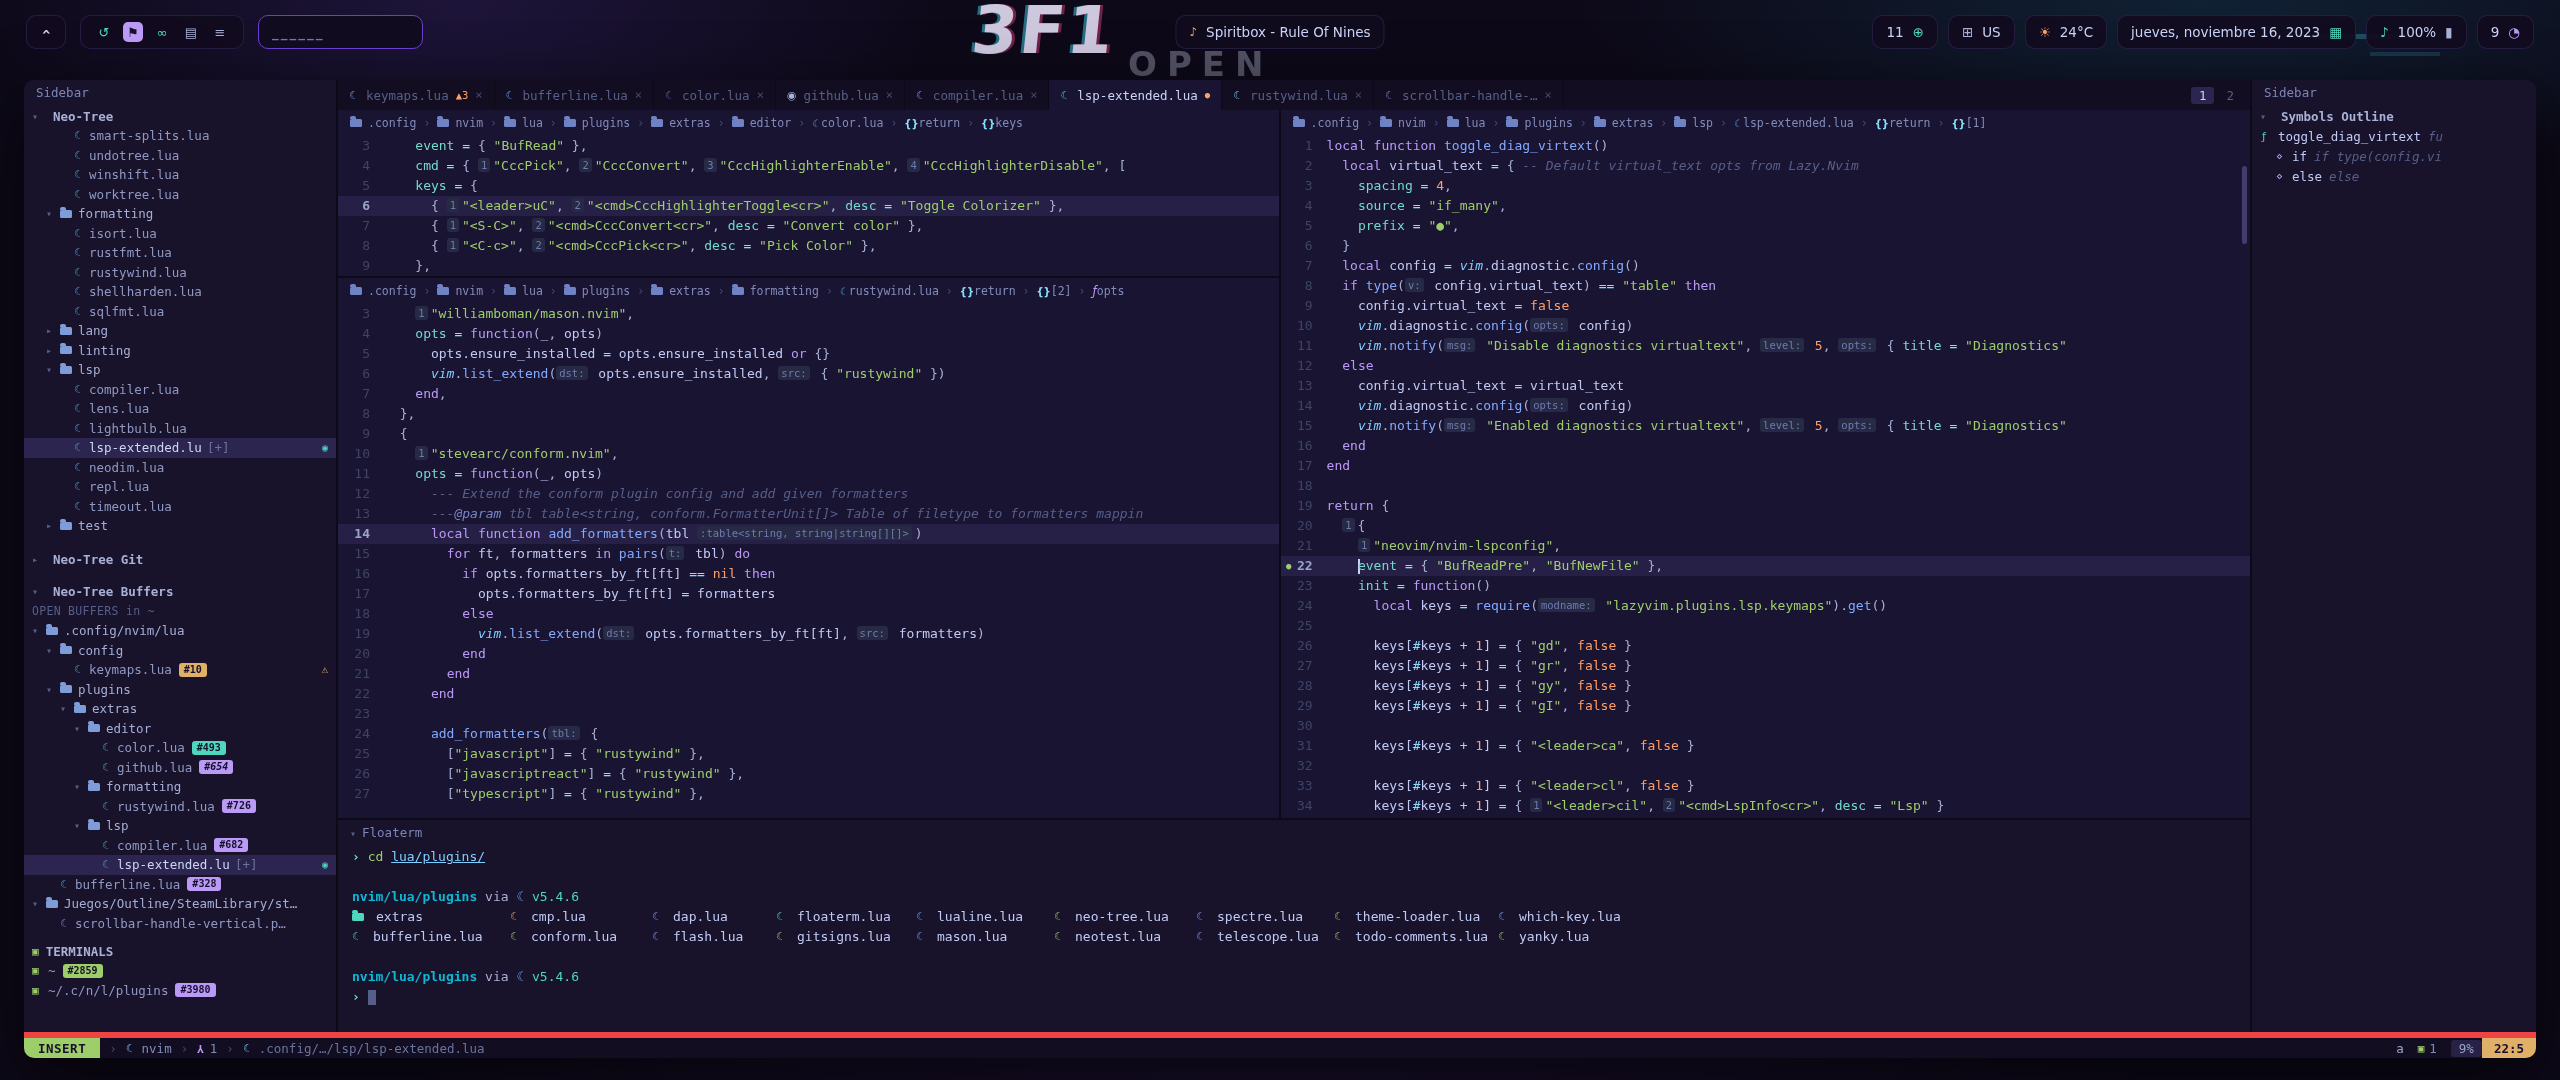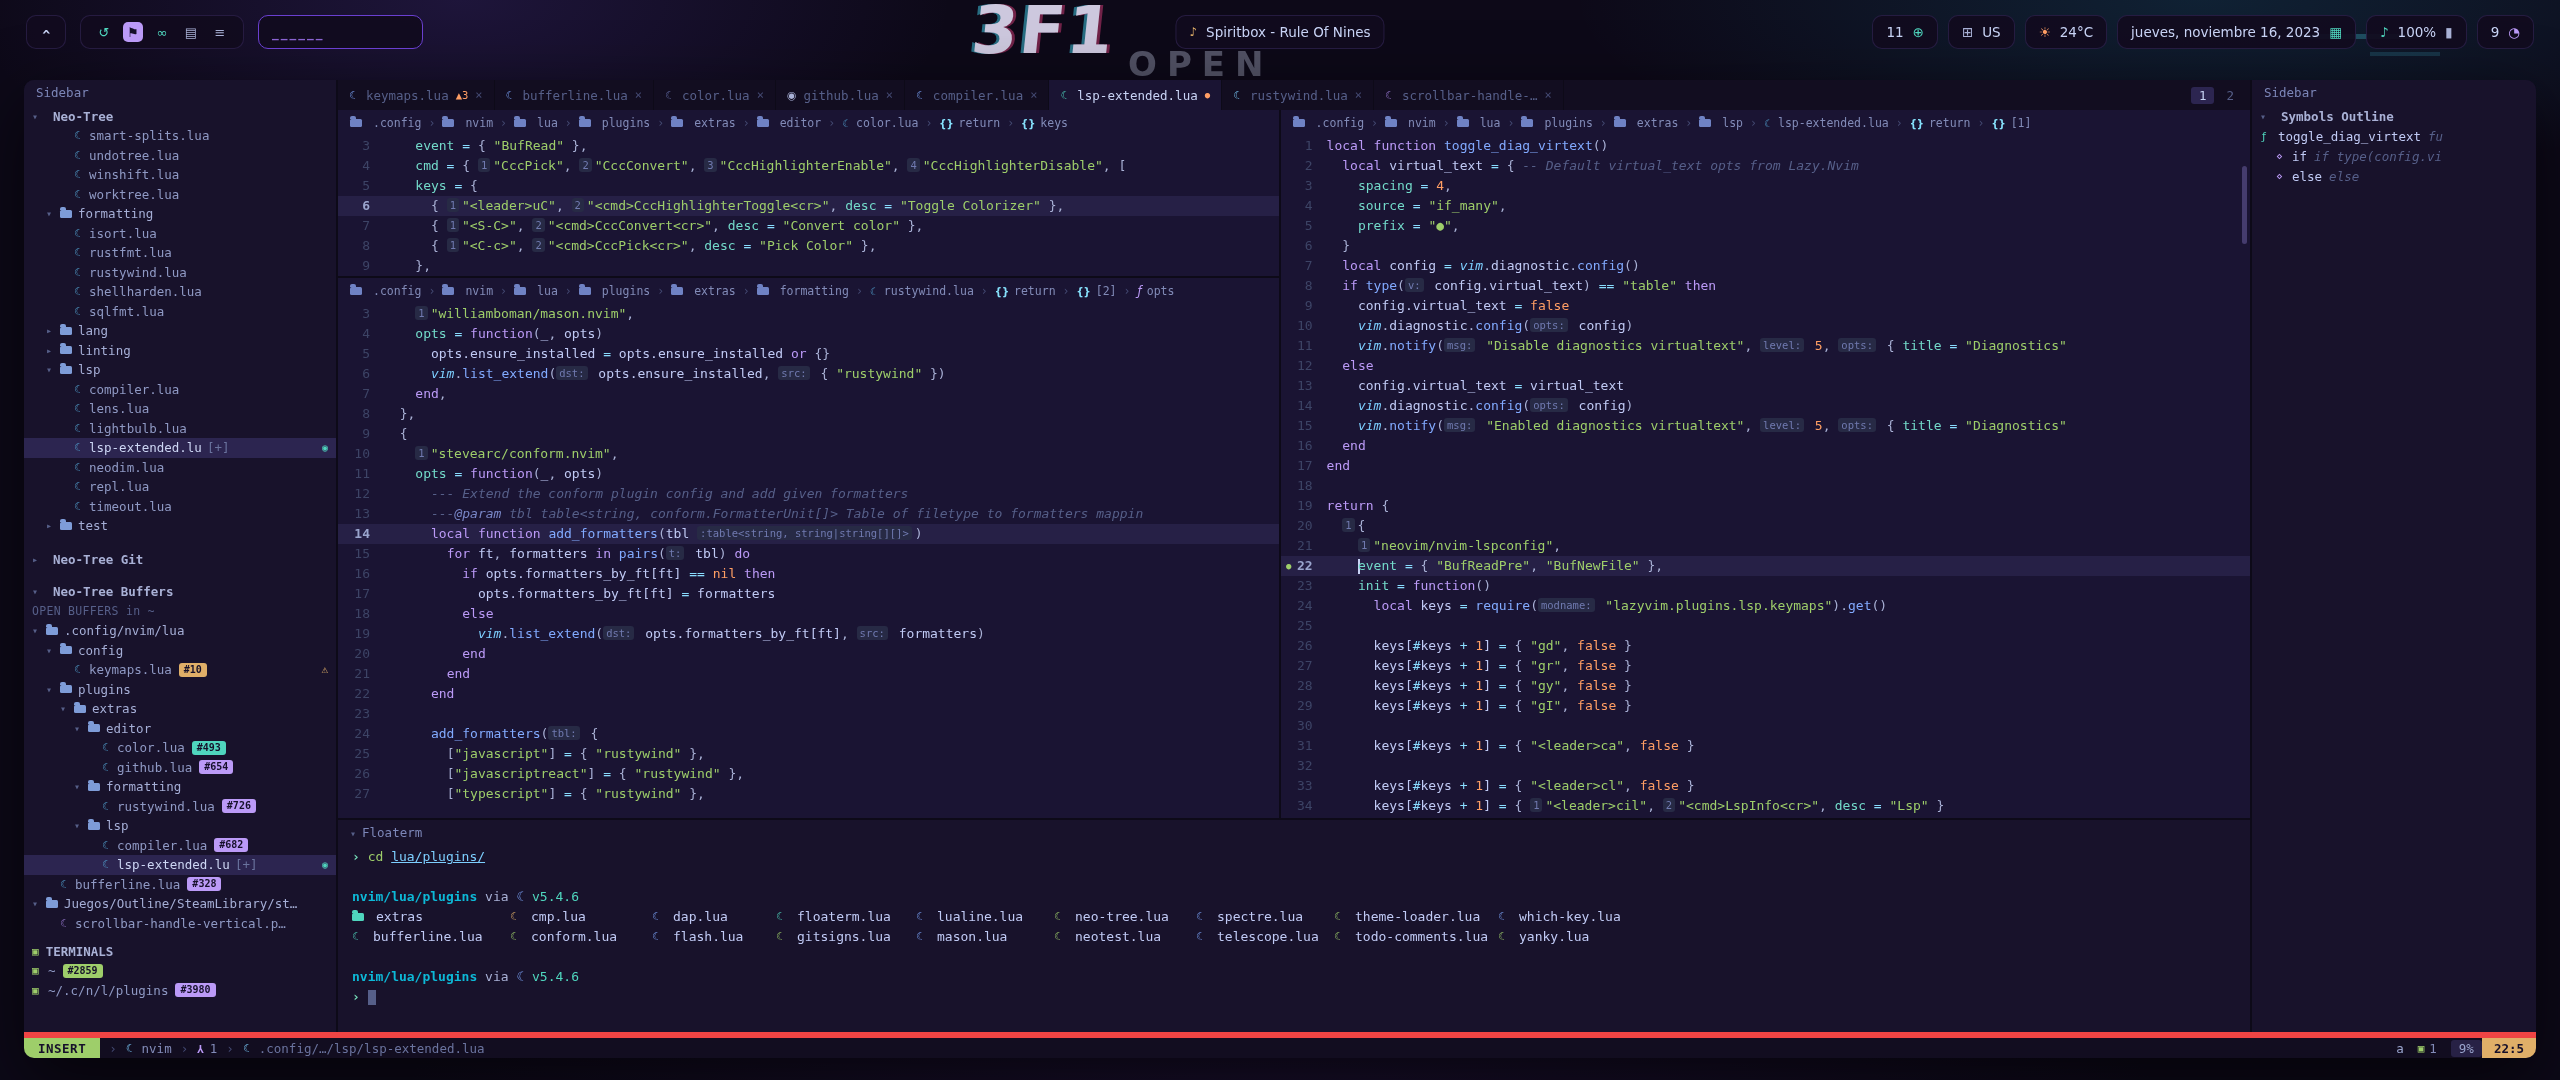--- a/index.html
+++ b/index.html
@@ -63,21 +63,21 @@
   
   .panes{flex:1;display:flex;min-height:0}
   .lcol{width:49.3%;flex:none;display:flex;flex-direction:column;border-right:2px solid #0d0a18;min-width:0}
   .rcol{flex:1;min-width:0}
   .pane{position:relative;background:#1a1433;overflow:hidden}
   #pane1{height:168px;border-bottom:2px solid #0d0a18;flex:none}
   #pane2{flex:1}
   #pane3{height:100%}
   .crumbs{height:26px;display:flex;align-items:center;padding-left:12px;font-size:11.5px;color:#828bb8;gap:7px;white-space:nowrap;overflow:hidden}
   .bc-sep{color:#444a73}
-  .bc-item{display:flex;align-items:center;gap:5px}
+  .bc-item{display:flex;align-items:center;}
   .bc-ic{font-size:10px;font-family:"DejaVu Sans",sans-serif}
   .bc-brace{color:#86e1fc;font-weight:bold;font-size:10px}
   .bc-fn{color:#bb9af7;font-style:italic;font-size:12px}
   .code{font-size:13px}
   .cl{display:flex;height:20px;line-height:20px;white-space:pre}
   .cl.hl{background:#262046}
   .sign{width:16px;flex:none;text-align:center;font-size:9px;color:#9ece6a;line-height:20px}
   .num{width:30px;flex:none;text-align:right;color:#3d4466;padding-right:14px}
   .cl.hl .num{color:#9aa5ce;font-weight:bold}
   .ct{white-space:pre;overflow:hidden}
@@ -338,21 +338,21 @@
           <div class="trow" style="padding-left: 64px;">
             <span class="chev"></span>
             <span class="f-ic" style="color: rgb(81, 160, 207);">☾</span>
             <span>color.lua</span>
             <span class="tbadge" style="background: rgb(79, 214, 190);">#493</span>
           </div>
           <div class="trow" style="padding-left: 64px;">
             <span class="chev"></span>
             <span class="f-ic" style="color: rgb(81, 160, 207);">☾</span>
             <span>github.lua</span>
-            <span class="tbadge" style="background: rgb(187, 154, 247);">#654</span>
+            <span class="tbadge" style="background: rgb(187, 154, 247); font-style: italic;">#654</span>
           </div>
           <div class="trow" style="padding-left: 50px;">
             <span class="chev">▾</span>
             <span class="ic-folder"></span>
             <span class="dirname">formatting</span>
           </div>
           <div class="trow" style="padding-left: 64px;">
             <span class="chev"></span>
             <span class="f-ic" style="color: rgb(81, 160, 207);">☾</span>
             <span>rustywind.lua</span>

